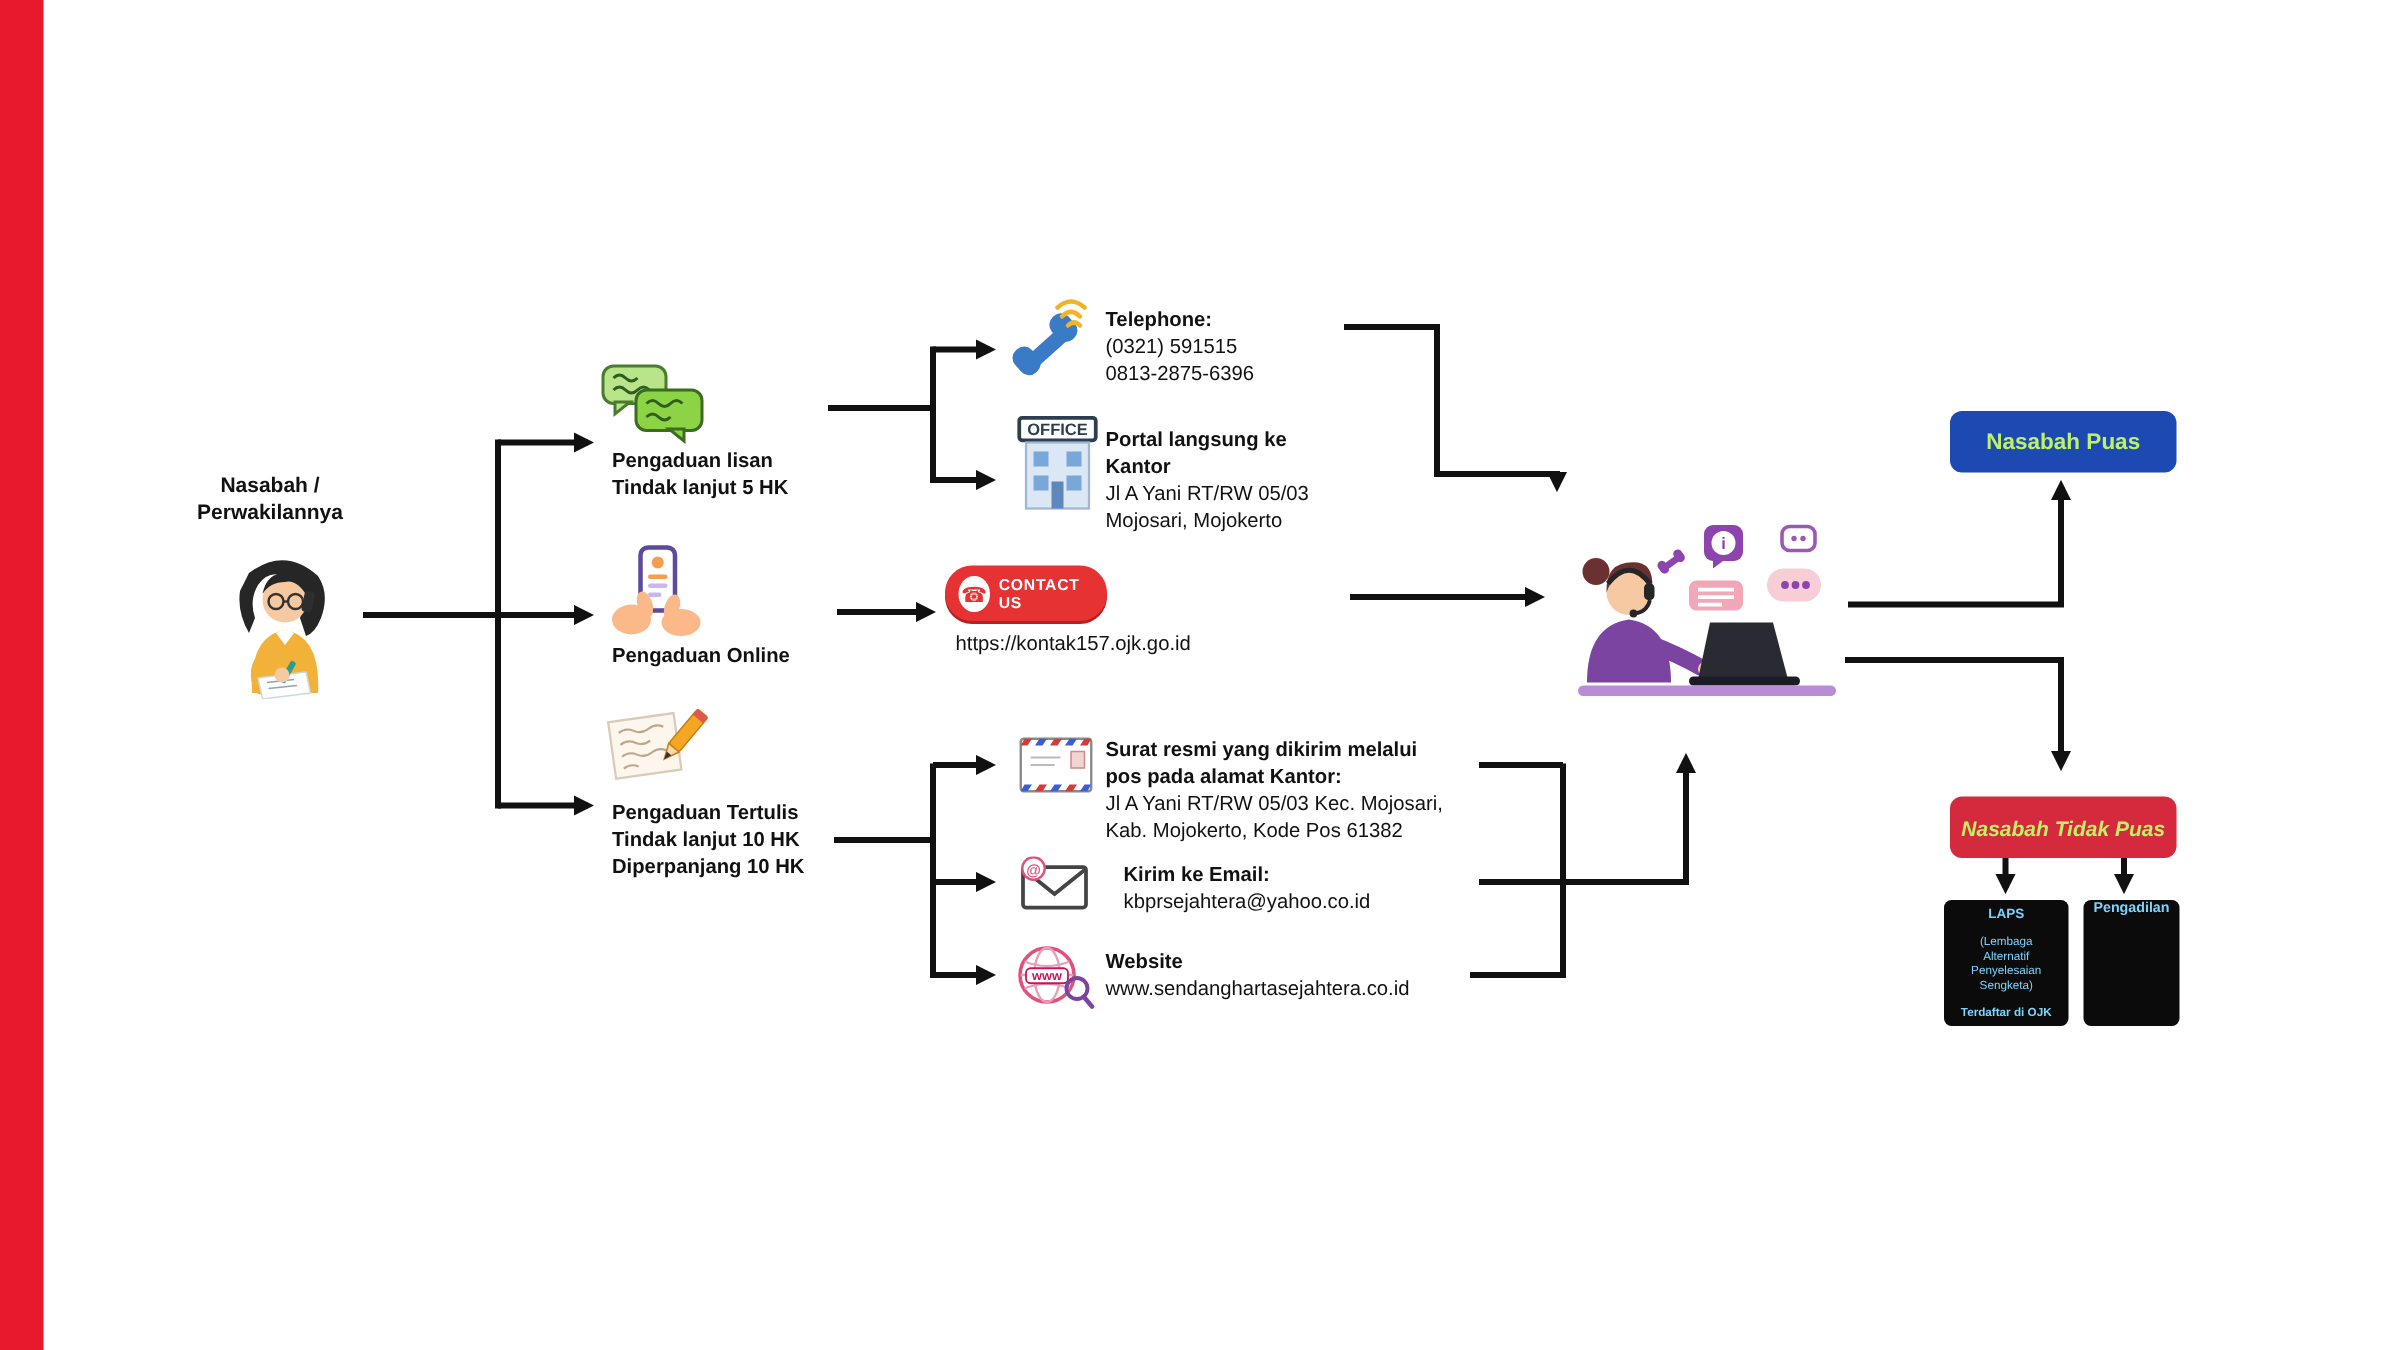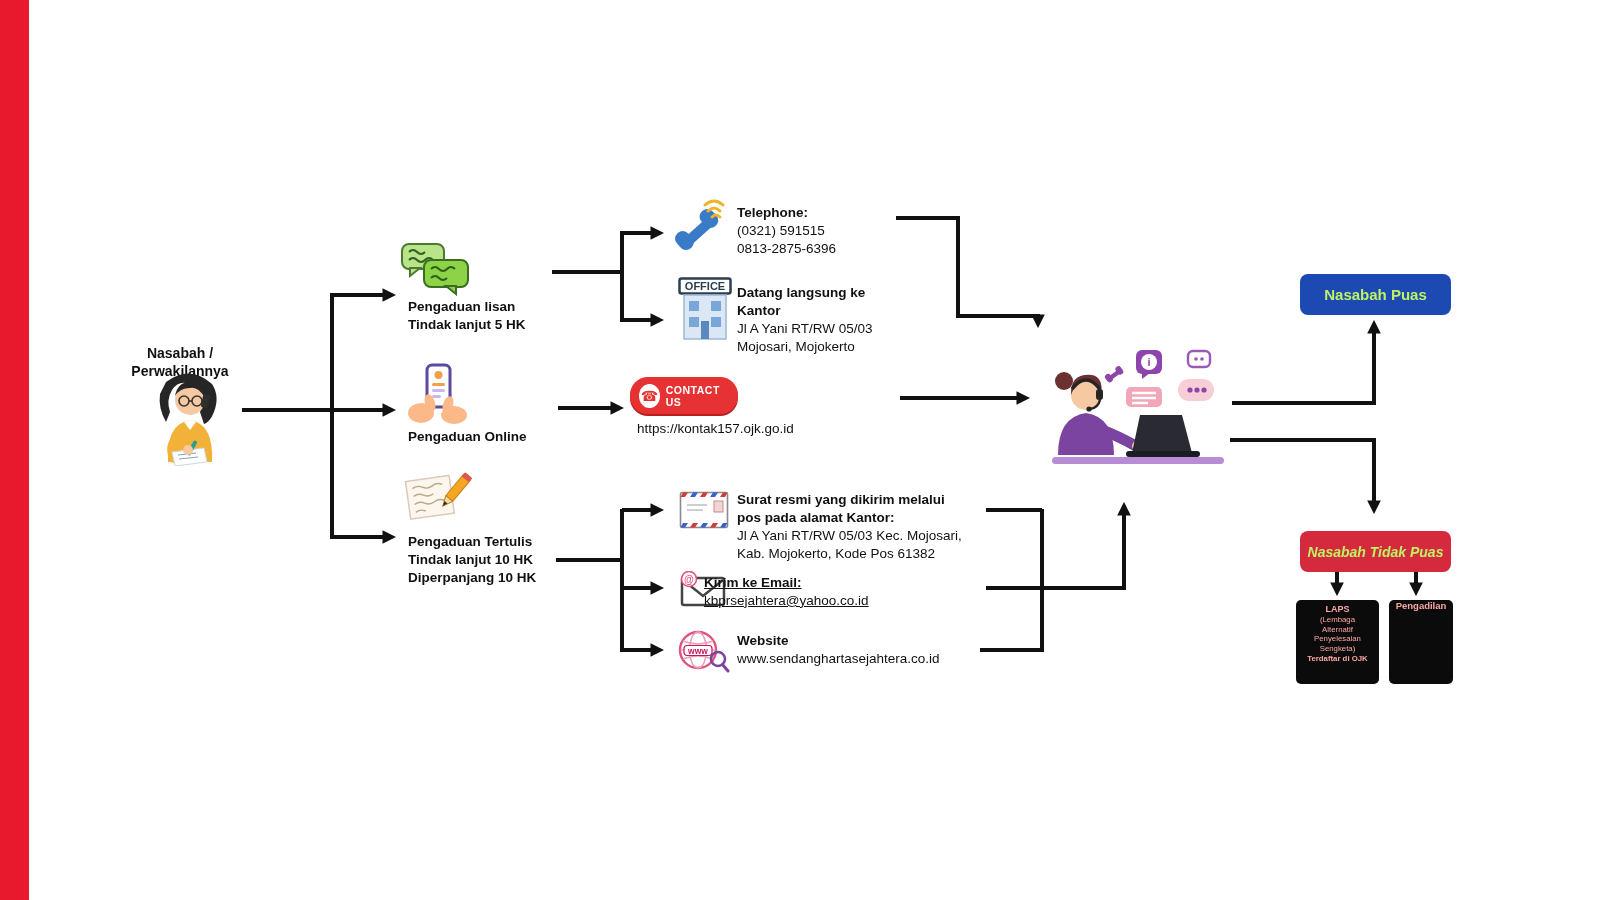--- a/index.html
+++ b/index.html
@@ -6,35 +6,35 @@
   html,body { background:#fff; }
   body { font-family:"Liberation Sans", sans-serif; color:#111; }
   .canvas { position:relative; width:1600px; height:900px; background:#ffffff; overflow:hidden; }
   .abs { position:absolute; }
   .pre { white-space:pre-line; }
   #connectors { position:absolute; inset:0; pointer-events:none; z-index:1; }
   .node, .txt, .icon { z-index:2; }
 
   .accent-bar { left:0; top:0; width:29px; height:900px; background:#e8192c; }
 
-  .source-label { left:118px; top:344px; width:124px; text-align:center;
+  .source-label { left:118px; top:314px; width:124px; text-align:center;
                   font-weight:bold; font-size:14px; line-height:1.3; }
 
   .channel-title { font-weight:bold; font-size:13.5px; line-height:1.32; }
 
   .h { font-weight:bold; font-size:13.5px; line-height:1.33; }
   .b { font-size:13.5px; line-height:1.33; }
 
   .pill-btn { display:flex; align-items:center; justify-content:center;
               color:#bef264; font-weight:bold; border-radius:8px; text-align:center; }
   .puas { left:1300px; top:274px; width:151px; height:41px; background:#1c4ab2; font-size:15px; }
   .tidak-puas { left:1300px; top:531px; width:151px; height:41px; background:#d5293d; font-size:14px;font-style:italic; }
 
-  .black-box { background:#0b0b0b; color:#fca5a5; border-radius:5px; text-align:center;
-               display:flex; flex-direction:column; align-items:center; justify-content:flex-start; }
+  .black-box { background:#0b0b0b; color:#7dd3fc; border-radius:5px; text-align:center;
+               display:flex; flex-direction:column; align-items:center; justify-content:space-between; }
   .laps { left:1296px; top:600px; width:83px; height:84px; padding:4px 2px; }
   .laps .t { font-weight:bold; font-size:9px; line-height:1.25; }
   .laps .m { font-size:7.8px; line-height:1.22; }
   .laps .f { font-weight:bold; font-size:7.8px; line-height:1.25; margin-top:1px; }
   .pengadilan { left:1389px; top:600px; width:64px; height:84px; font-weight:bold; font-size:9.5px; }
 
   .contact-btn { left:630px; top:377px; width:108px; height:37px; background:#e63232;
                  border-radius:18px; display:flex; align-items:center; gap:6px; padding:0 9px;
                  box-shadow:0 2px 0 #b81f1f; }
   .contact-btn .ring { width:24px; height:24px; border-radius:50%; background:#fff;
@@ -179,21 +179,21 @@
       <text x="27" y="13" text-anchor="middle" font-size="11" font-weight="bold" fill="#2c3e50">OFFICE</text>
       <rect x="6" y="18" width="42" height="44" fill="#dce7f5" stroke="#9fb6d4" stroke-width="1.5"></rect>
       <rect x="11" y="24" width="10" height="10" fill="#7aa7d9"></rect>
       <rect x="33" y="24" width="10" height="10" fill="#7aa7d9"></rect>
       <rect x="11" y="40" width="10" height="10" fill="#7aa7d9"></rect>
       <rect x="33" y="40" width="10" height="10" fill="#7aa7d9"></rect>
       <rect x="23" y="44" width="8" height="18" fill="#5d88bd"></rect>
     </svg>
   </div>
   <div class="abs txt" style="left:737px; top:284px; width:240px;">
-    <div class="h pre">Datang langsung ke
+    <div class="h pre">Portal langsung ke
 Kantor</div>
     <div class="b pre">Jl A Yani RT/RW 05/03
 Mojosari, Mojokerto</div>
   </div>
 
   <div class="abs contact-btn node">
     <span class="ring">
       <span>☎</span>
     </span>
     <span class="lbl">CONTACT US</span>
@@ -232,21 +232,21 @@
   </div>
 
   <div class="abs icon" style="left:680px; top:571px; width:46px; height:36px;">
     <svg viewBox="0 0 46 36" width="46" height="36">
       <rect x="2" y="7" width="42" height="27" rx="2" fill="#ffffff" stroke="#444" stroke-width="2.5"></rect>
       <path d="M3,9 L23,25 L43,9" fill="none" stroke="#444" stroke-width="2.5"></path>
       <circle cx="9" cy="8" r="7.5" fill="#ffffff" stroke="#e0527e" stroke-width="1.6"></circle>
       <text x="9" y="12" text-anchor="middle" font-size="10" font-weight="bold" fill="#e0527e">@</text>
     </svg>
   </div>
-  <div class="abs txt" style="left:704px; top:574px; width:260px;text-decoration:underline;">
+  <div class="abs txt" style="left:749px; top:574px; width:260px;">
     <div class="h pre">Kirim ke Email:</div>
     <div class="b pre">kbprsejahtera@yahoo.co.id</div>
   </div>
 
   <div class="abs icon" style="left:676px; top:628px; width:54px; height:46px;">
     <svg viewBox="0 0 54 46" width="54" height="46">
       <circle cx="22" cy="22" r="18" fill="#ffffff" stroke="#e0527e" stroke-width="2.4"></circle>
       <ellipse cx="22" cy="22" rx="8.5" ry="18" fill="none" stroke="#e8a0ba" stroke-width="1.6"></ellipse>
       <line x1="4.5" y1="22" x2="39.5" y2="22" stroke="#e8a0ba" stroke-width="1.6"></line>
       <path d="M7,13 Q22,19 37,13" fill="none" stroke="#e8a0ba" stroke-width="1.4"></path>

